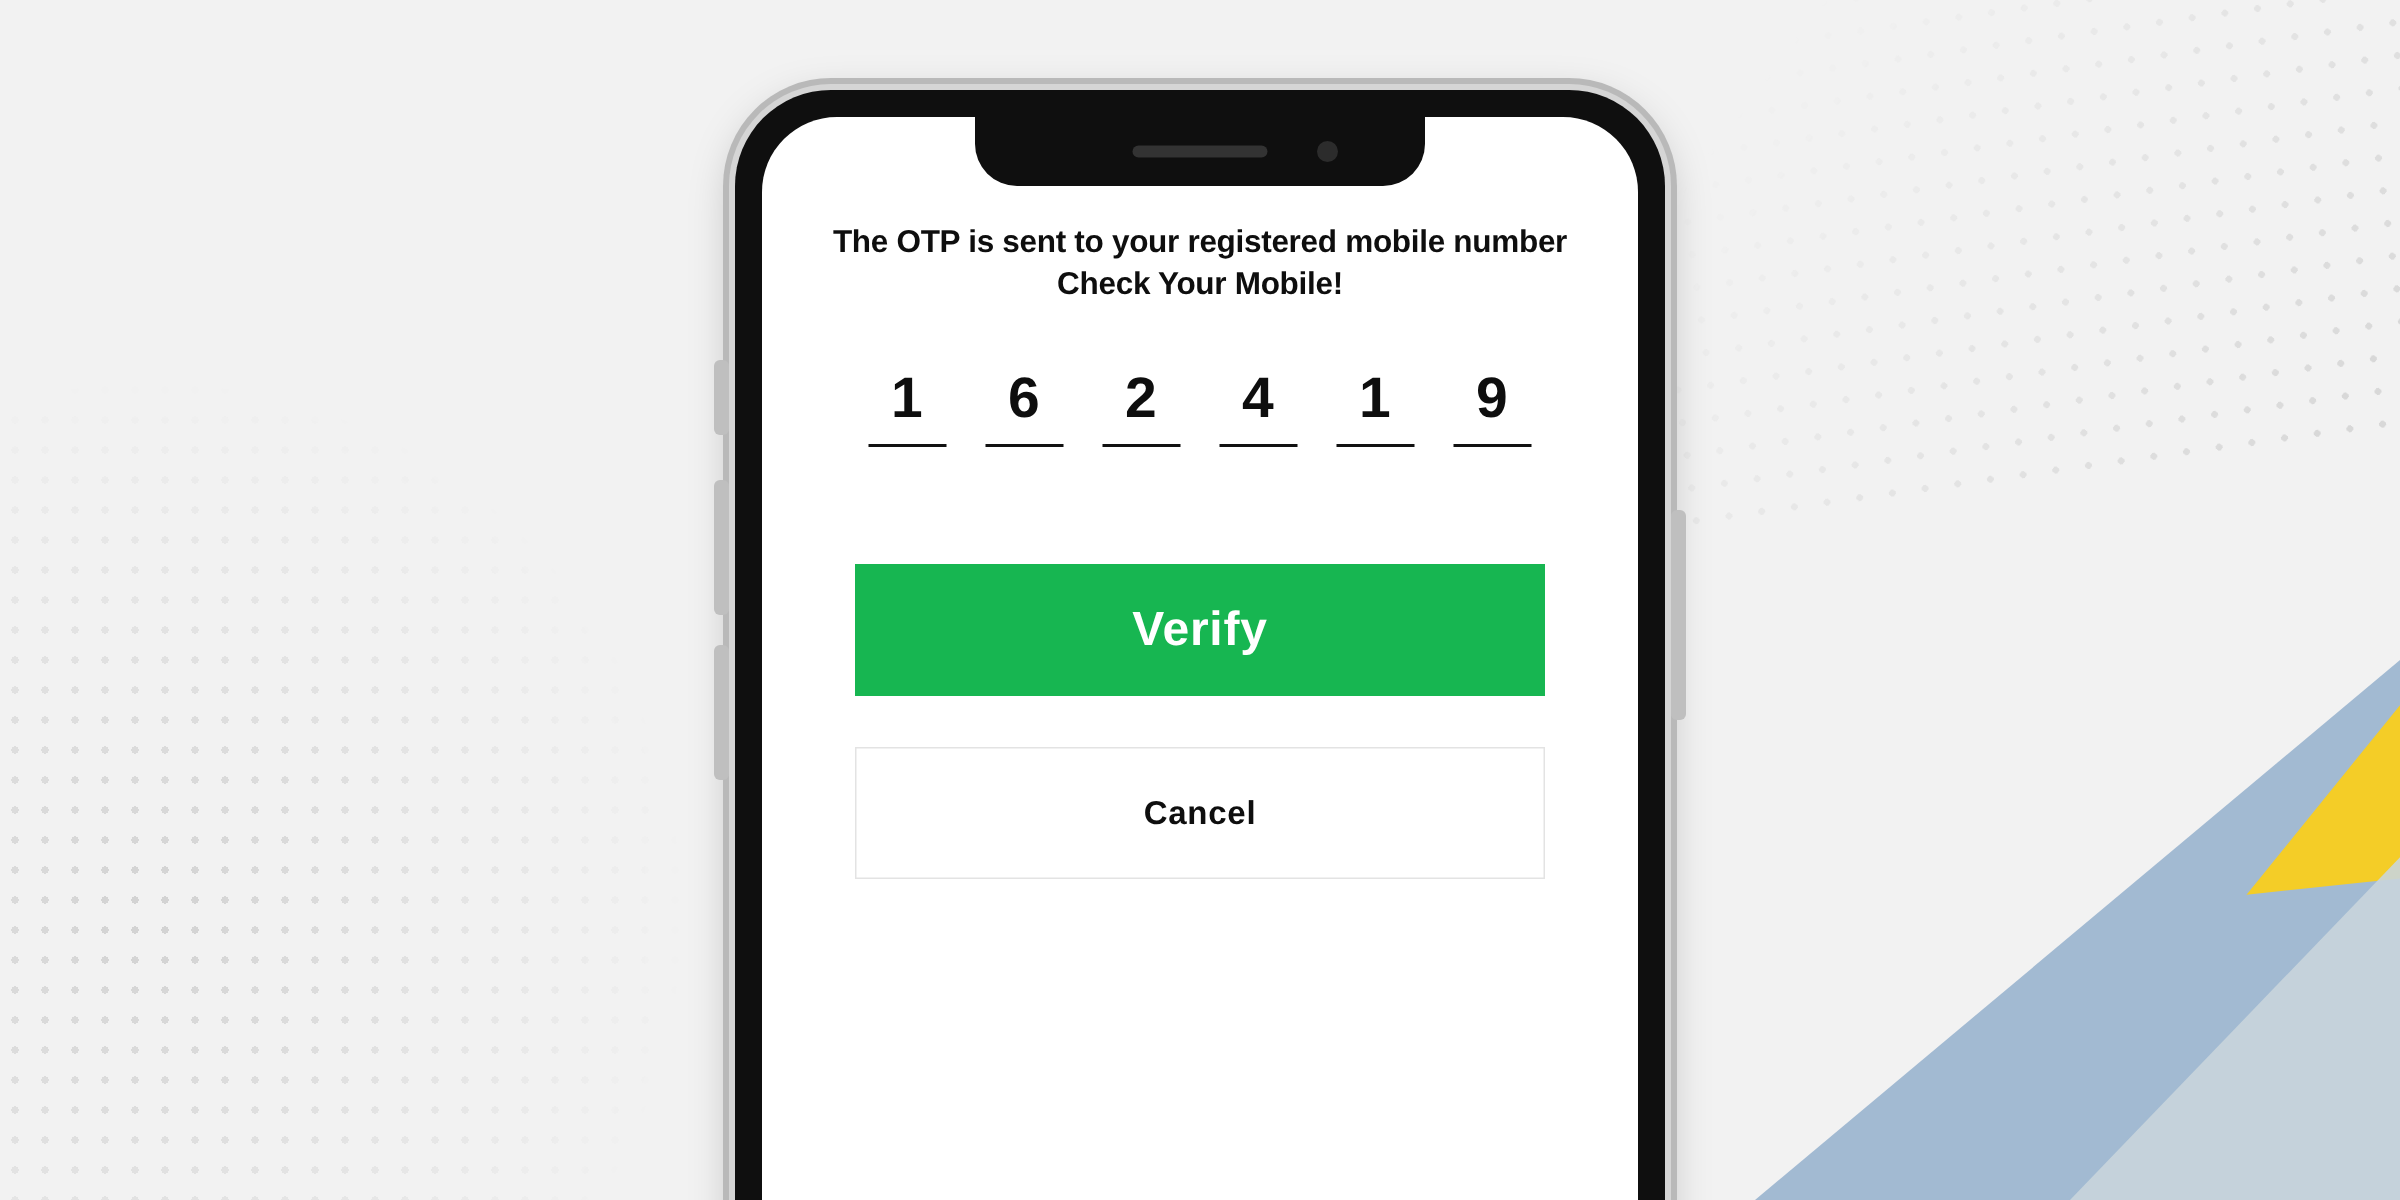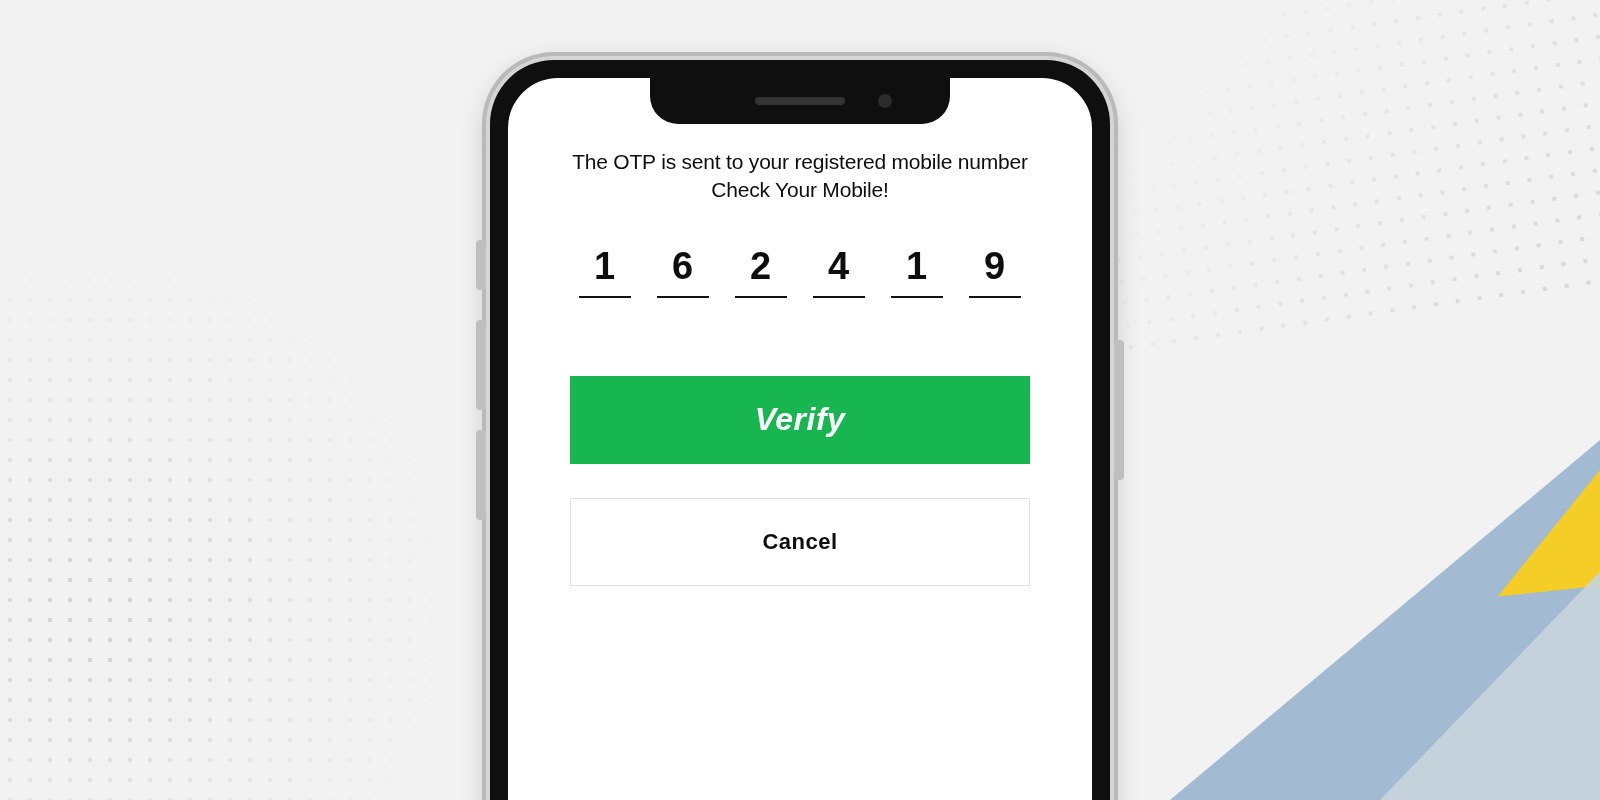--- a/index.html
+++ b/index.html
@@ -128,21 +128,21 @@
   .content {
     position: absolute;
     top: 64px; left: 0; right: 0; bottom: 0;
     padding: 6px 24px 0 24px;
     display: flex;
     flex-direction: column;
     align-items: center;
   }
   .instruction {
     font-size: 21px;
-    font-weight: 400;
+    font-weight: 700;
     text-align: center;
     line-height: 1.35;
     color: #0e0e0e;
     letter-spacing: -0.2px;
     margin-bottom: 40px;
     max-width: 520px;
   }
   .otp-row {
     display: flex;
     gap: 26px;
@@ -170,21 +170,20 @@
     align-items: center;
     justify-content: center;
     letter-spacing: 0.5px;
     cursor: pointer;
     border: none;
   }
   .btn.verify {
     background: #17b651;
     color: #ffffff;
     margin-bottom: 34px;
-    font-style: italic;
   }
   .btn.cancel {
     background: #ffffff;
     color: #0e0e0e;
     border: 1.5px solid #e3e3e3;
     font-size: 22px;
   }
 </style>
 </head>
 <body>

